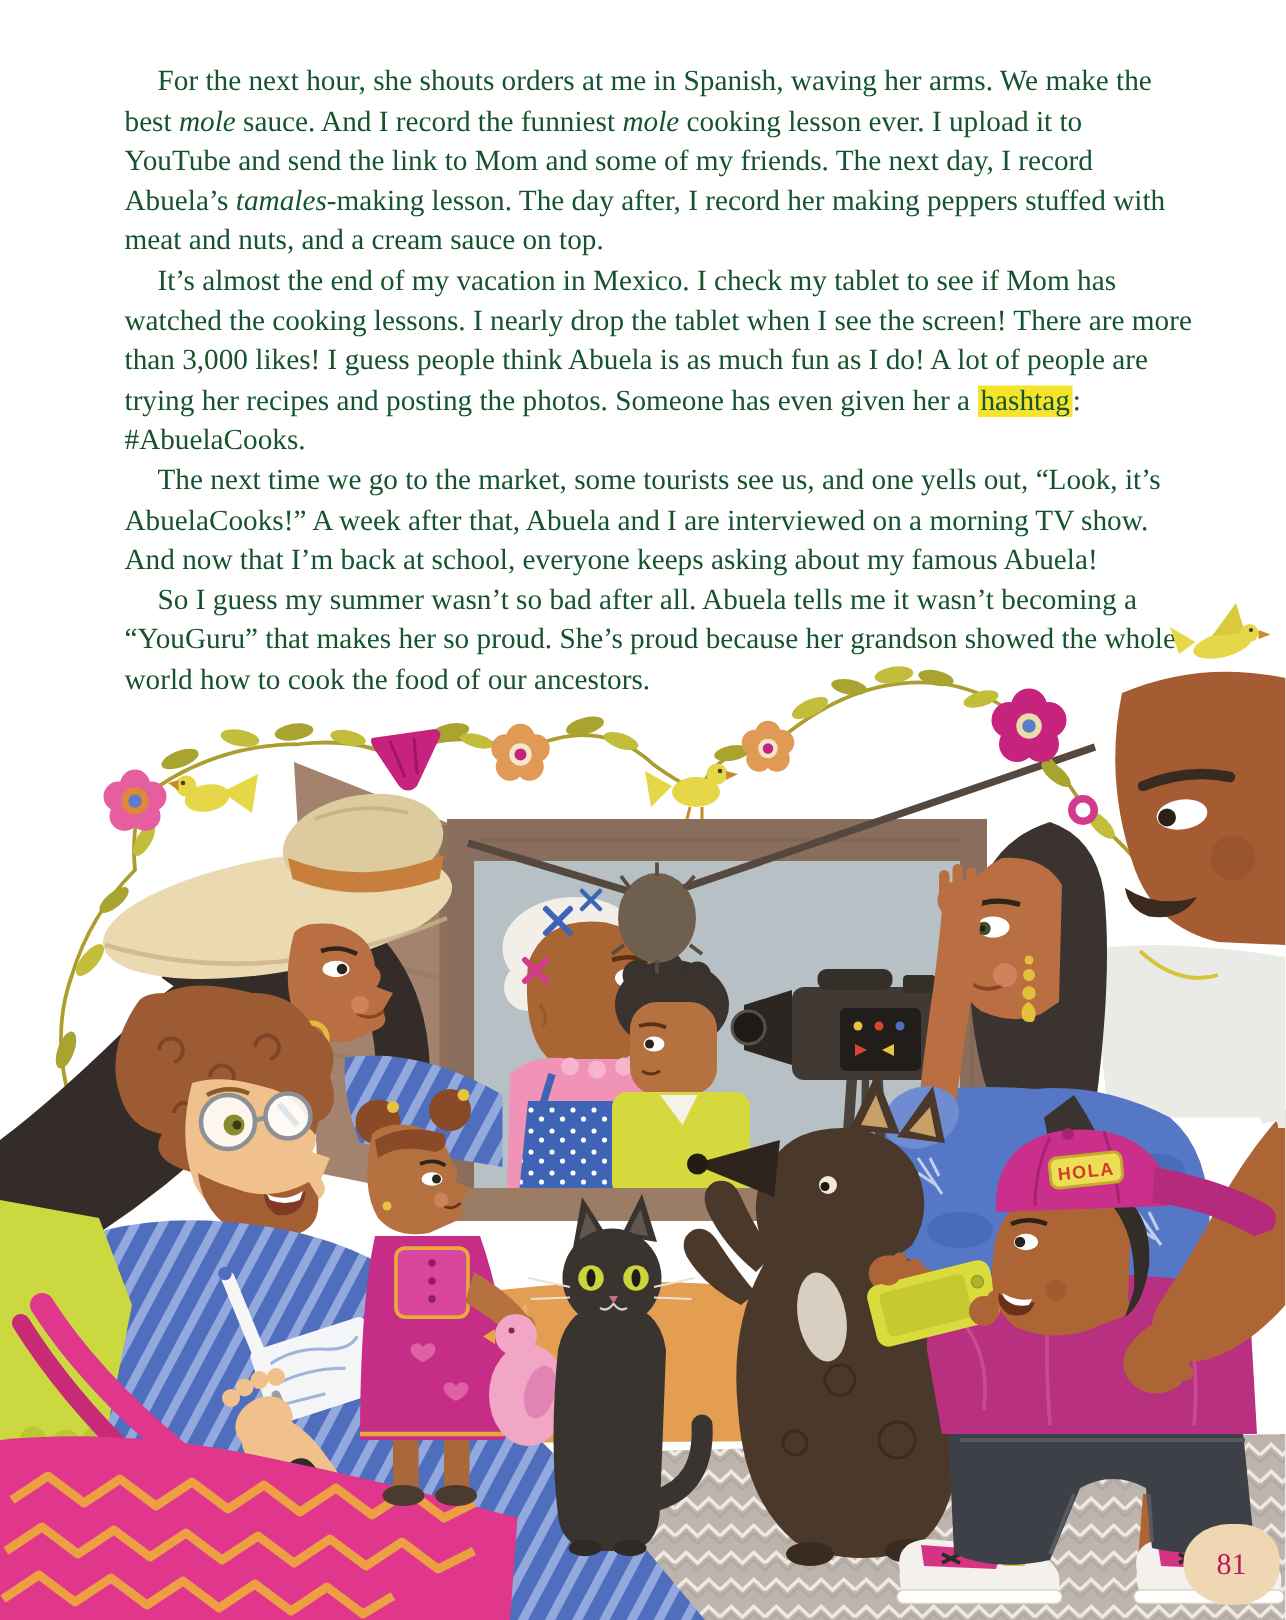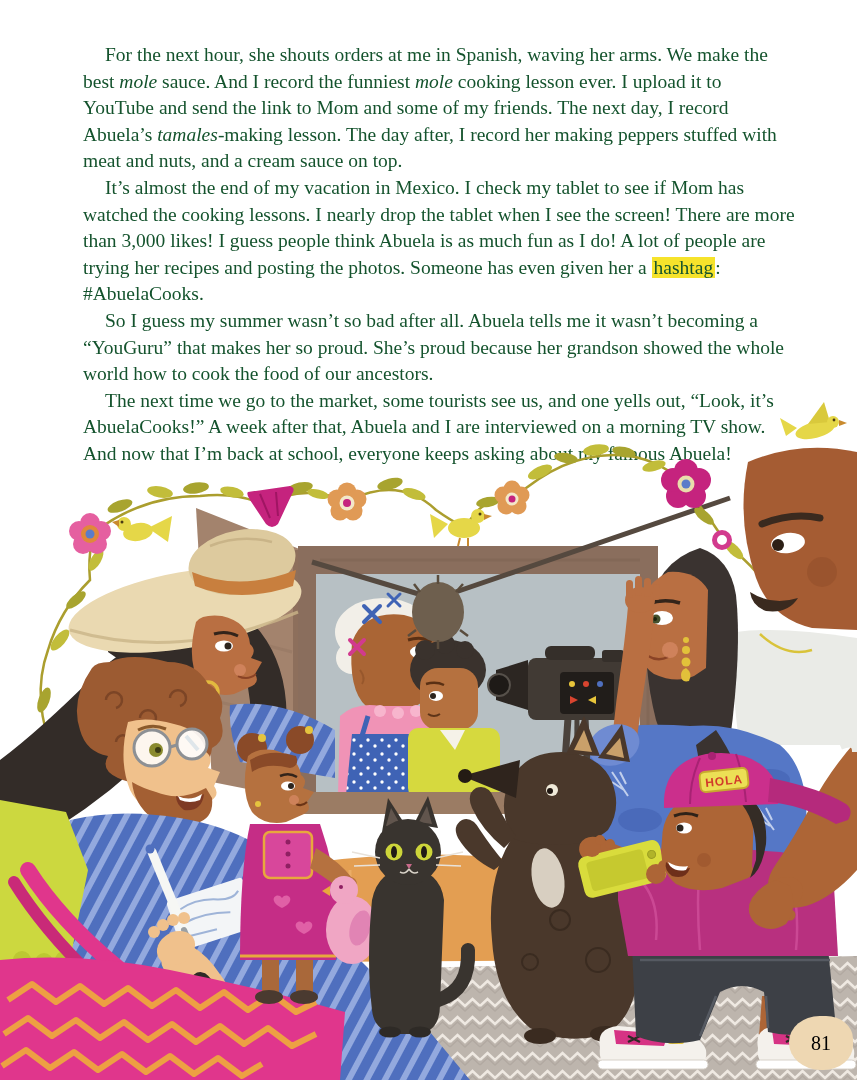--- a/index.html
+++ b/index.html
@@ -13,31 +13,31 @@
     text-align:left;
   }
   .text-block p{margin:0;text-indent:22px;}
   .it{font-style:italic;}
   .hl{background:#f6e32b;padding:0 2px;}
   .illus{position:absolute;left:0;top:400px;width:857px;height:680px;}
   .page-badge{
     position:absolute;right:4px;bottom:10px;width:64px;height:54px;
     background:#eed7b2;border-radius:48% 42% 46% 50%;
     display:flex;align-items:center;justify-content:center;
-    font-size:20px;color:#000000;z-index:5;
+    font-size:20px;color:#be185d;z-index:5;
   }
 </style>
 </head>
 <body>
 
 <div class="text-block">
     <p><span>For the next hour, she shouts orders at me in Spanish, waving her arms. We make the best </span><span class="it">mole</span><span> sauce. And I record the funniest </span><span class="it">mole</span><span> cooking lesson ever. I upload it to YouTube and send the link to Mom and some of my friends. The next day, I record Abuela’s </span><span class="it">tamales</span><span>-making lesson. The day after, I record her making peppers stuffed with meat and nuts, and a cream sauce on top.</span></p>
     <p><span>It’s almost the end of my vacation in Mexico. I check my tablet to see if Mom has watched the cooking lessons. I nearly drop the tablet when I see the screen! There are more than 3,000 likes! I guess people think Abuela is as much fun as I do! A lot of people are trying her recipes and posting the photos. Someone has even given her a </span><span class="hl">hashtag</span><span>: #AbuelaCooks.</span></p>
+    <p><span>The next time we go to the market, some tourists see us, and one yells out, “Look, it’s AbuelaCooks!” A week after that, Abuela and I are interviewed on a morning TV show. And now that I’m back at school, everyone keeps asking about my famous Abuela!</span></p>
     <p><span>So I guess my summer wasn’t so bad after all. Abuela tells me it wasn’t becoming a “YouGuru” that makes her so proud. She’s proud because her grandson showed the whole world how to cook the food of our ancestors.</span></p>
-    <p><span>The next time we go to the market, some tourists see us, and one yells out, “Look, it’s AbuelaCooks!” A week after that, Abuela and I are interviewed on a morning TV show. And now that I’m back at school, everyone keeps asking about my famous Abuela!</span></p>
   </div>
 
 <svg class="illus" viewBox="0 0 857 680" aria-hidden="true">
   <defs>
     <clipPath id="doorClip">
         <rect x="314" y="174" width="326" height="221"></rect>
       </clipPath>
     <pattern id="apronDots" width="14" height="14" patternUnits="userSpaceOnUse">
       <rect width="14" height="14" fill="#3f63b5"></rect>
       <circle cx="4" cy="4" r="1.7" fill="#ffffff"></circle>

